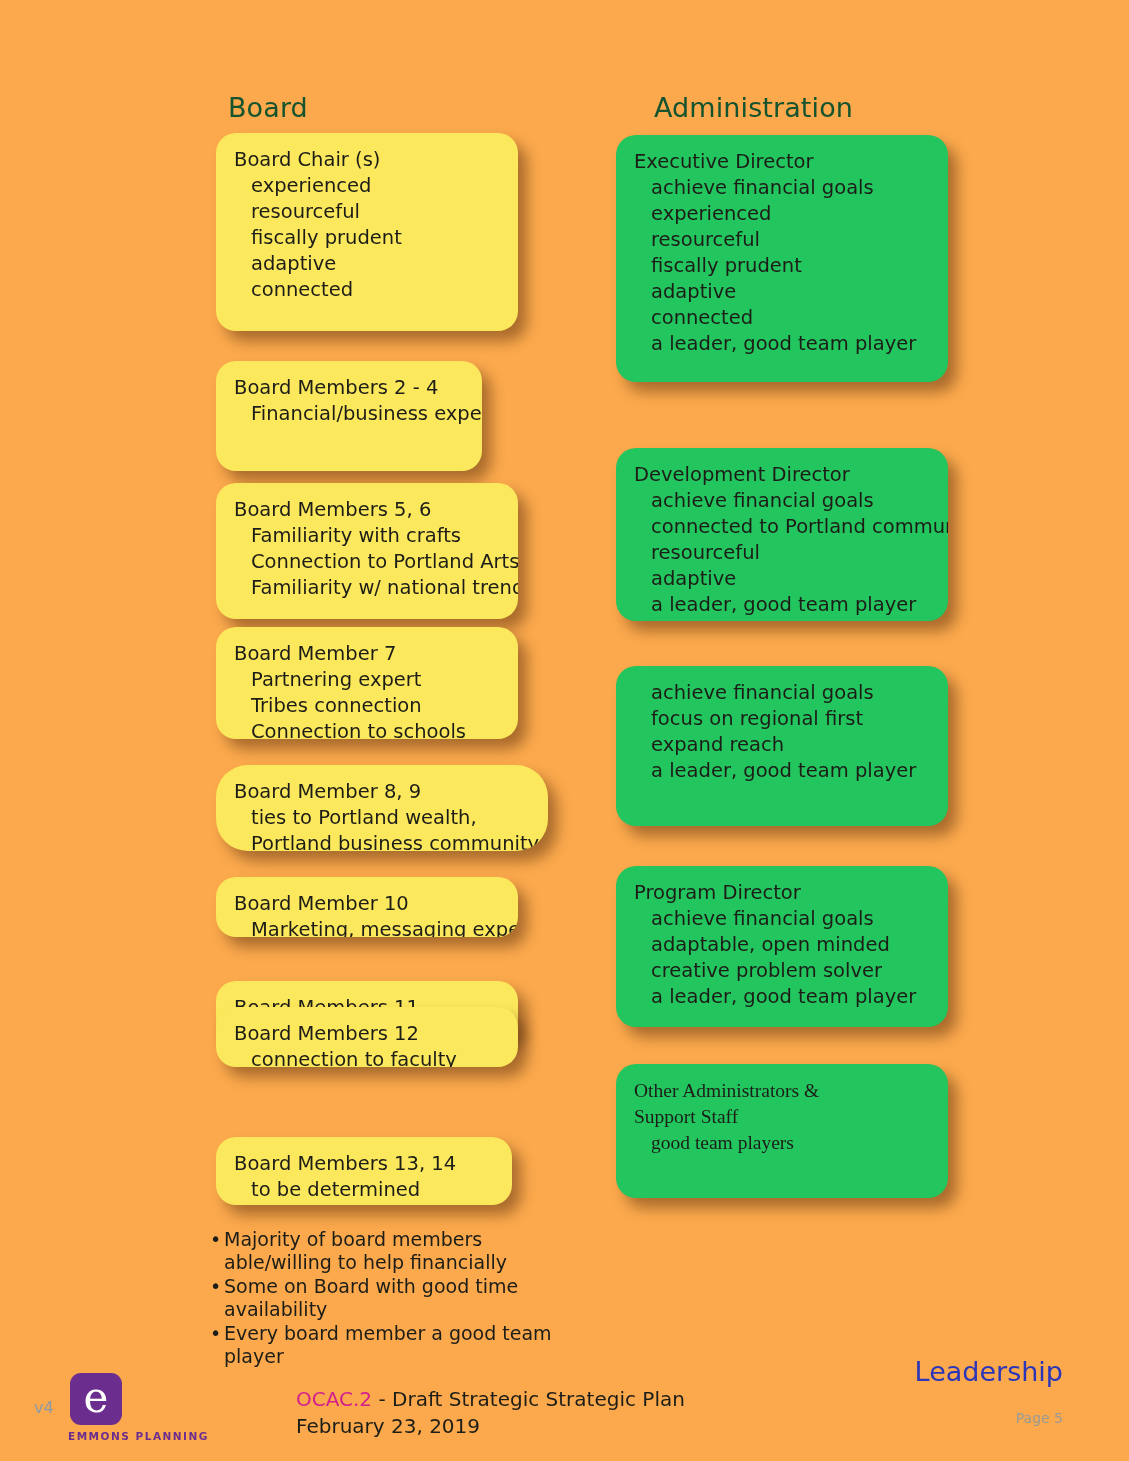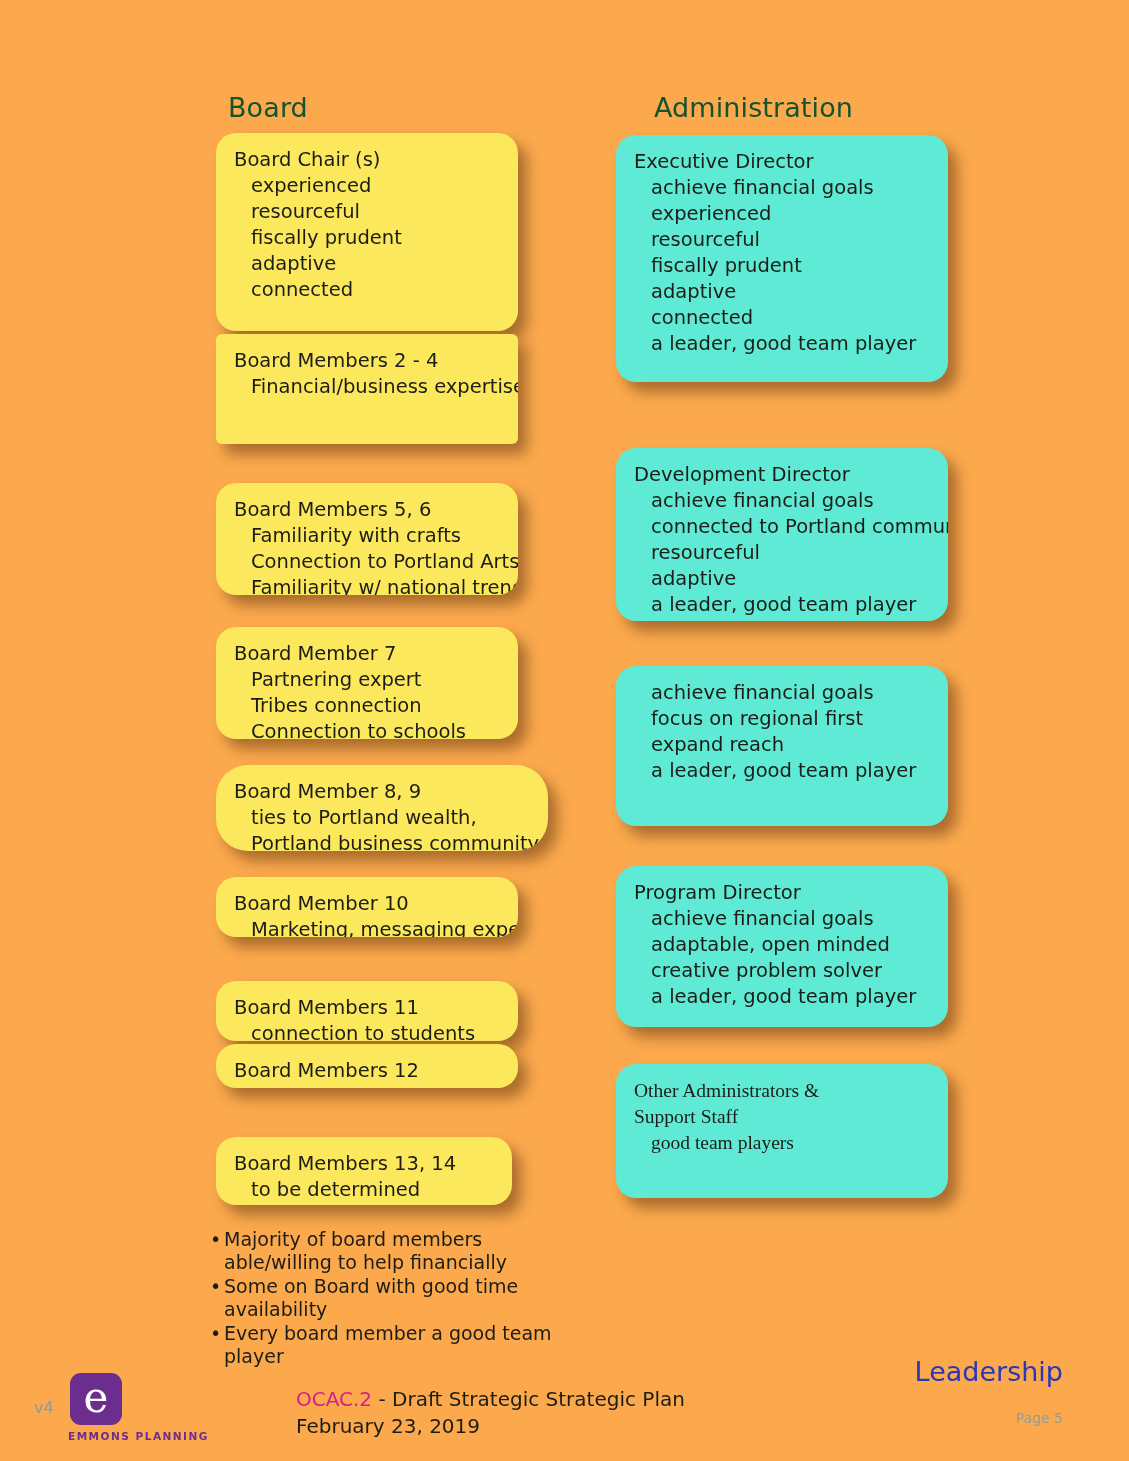--- a/index.html
+++ b/index.html
@@ -44,21 +44,21 @@
 
   .card {
     position: absolute;
     box-sizing: border-box;
     border-radius: 20px;
     padding: 14px 18px 12px 18px;
     box-shadow: 9px 10px 14px rgba(60, 24, 0, 0.42);
     overflow: hidden;
   }
   .card.yellow { background: #FCE85C; }
-  .card.green  { background: #5eead4; }
+  .card.green  { background: #22c55e; }
 
   .card-title {
     font-size: 19.5px;
     color: #1d1d18;
     line-height: 26px;
     white-space: nowrap;
   }
   .card-lines {
     margin: 0;
     padding: 0;
@@ -181,28 +181,28 @@
       <div class="card-title">Board Chair (s)</div>
       <ul class="card-lines">
         <li>experienced</li>
         <li>resourceful</li>
         <li>fiscally prudent</li>
         <li>adaptive</li>
         <li>connected</li>
       </ul>
     </div>
 
-    <div class="card yellow" style="top:334px; left:0; width:302px; height:110px;border-radius:6px;">
+    <div class="card yellow" style="top:361px; left:0; width:266px; height:110px;">
       <div class="card-title">Board Members 2 - 4</div>
       <ul class="card-lines">
         <li>Financial/business expertise</li>
       </ul>
     </div>
 
-    <div class="card yellow" style="top:483px; left:0; width:302px; height:112px;">
+    <div class="card yellow" style="top:483px; left:0; width:302px; height:136px;">
       <div class="card-title">Board Members 5, 6</div>
       <ul class="card-lines">
         <li>Familiarity with crafts</li>
         <li>Connection to Portland Arts</li>
         <li>Familiarity w/ national trends</li>
       </ul>
     </div>
 
     <div class="card yellow" style="top:627px; left:0; width:302px; height:112px;">
       <div class="card-title">Board Member 7</div>
@@ -228,21 +228,21 @@
       </ul>
     </div>
 
     <div class="card yellow" style="top:981px; left:0; width:302px; height:60px;">
       <div class="card-title">Board Members 11</div>
       <ul class="card-lines">
         <li>connection to students</li>
       </ul>
     </div>
 
-    <div class="card yellow" style="top:1044px; left:0; width:302px; height:44px;">
+    <div class="card yellow" style="top:1007px; left:0; width:302px; height:60px;">
       <div class="card-title">Board Members 12</div>
       <ul class="card-lines">
         <li>connection to faculty</li>
       </ul>
     </div>
 
     <div class="card yellow" style="top:1137px; left:0; width:296px; height:68px;">
       <div class="card-title">Board Members 13, 14</div>
       <ul class="card-lines">
         <li>to be determined</li>

